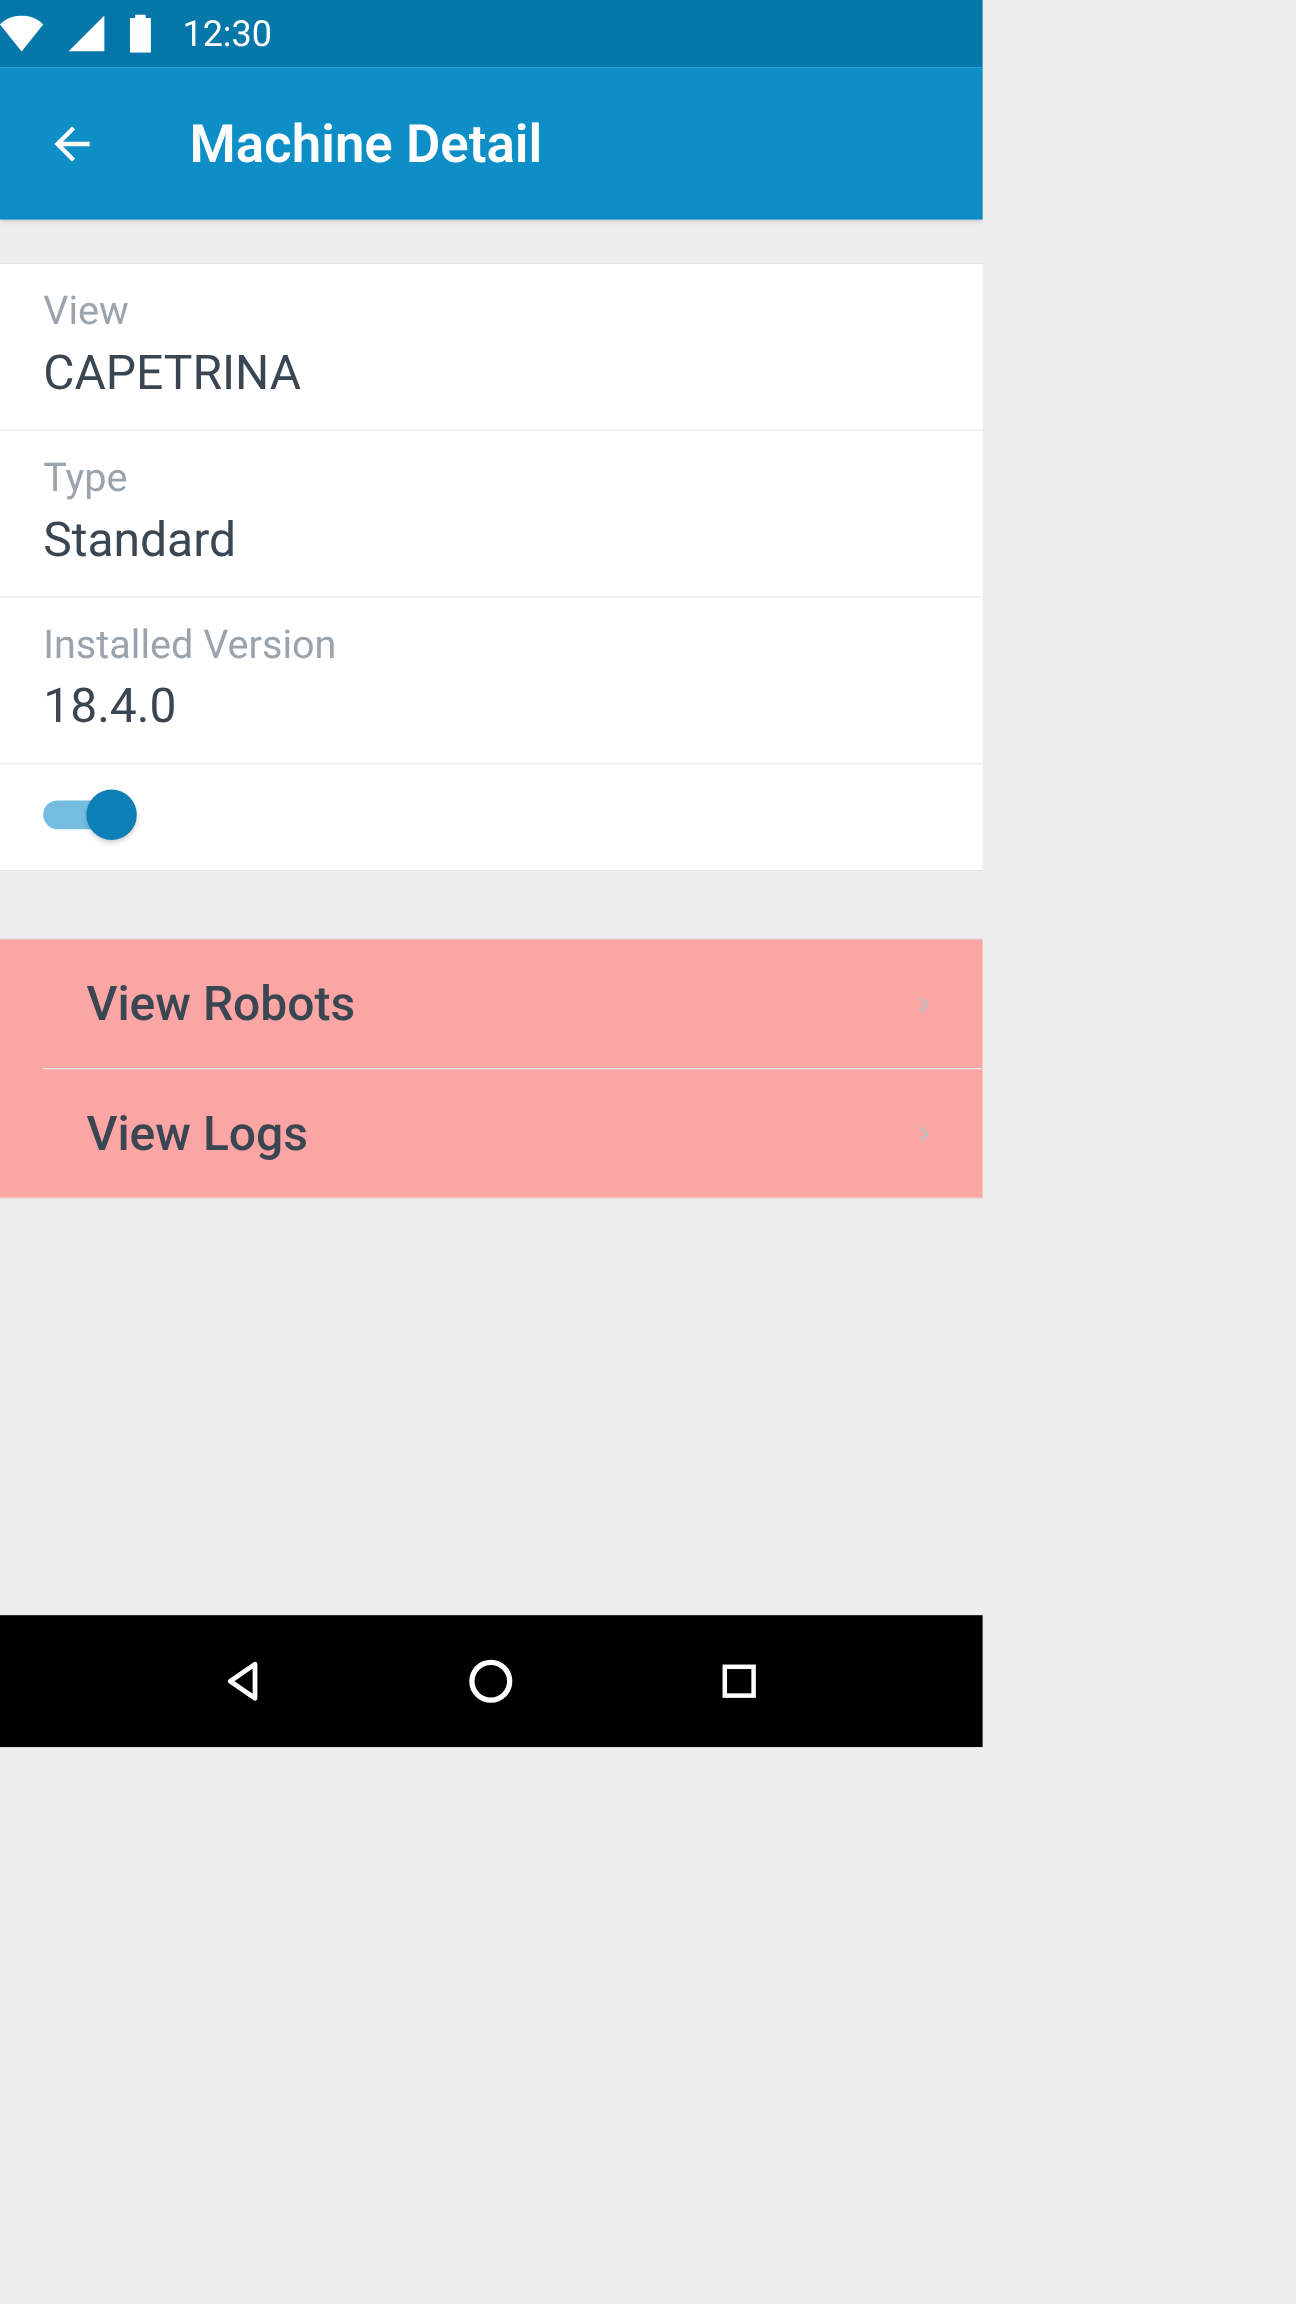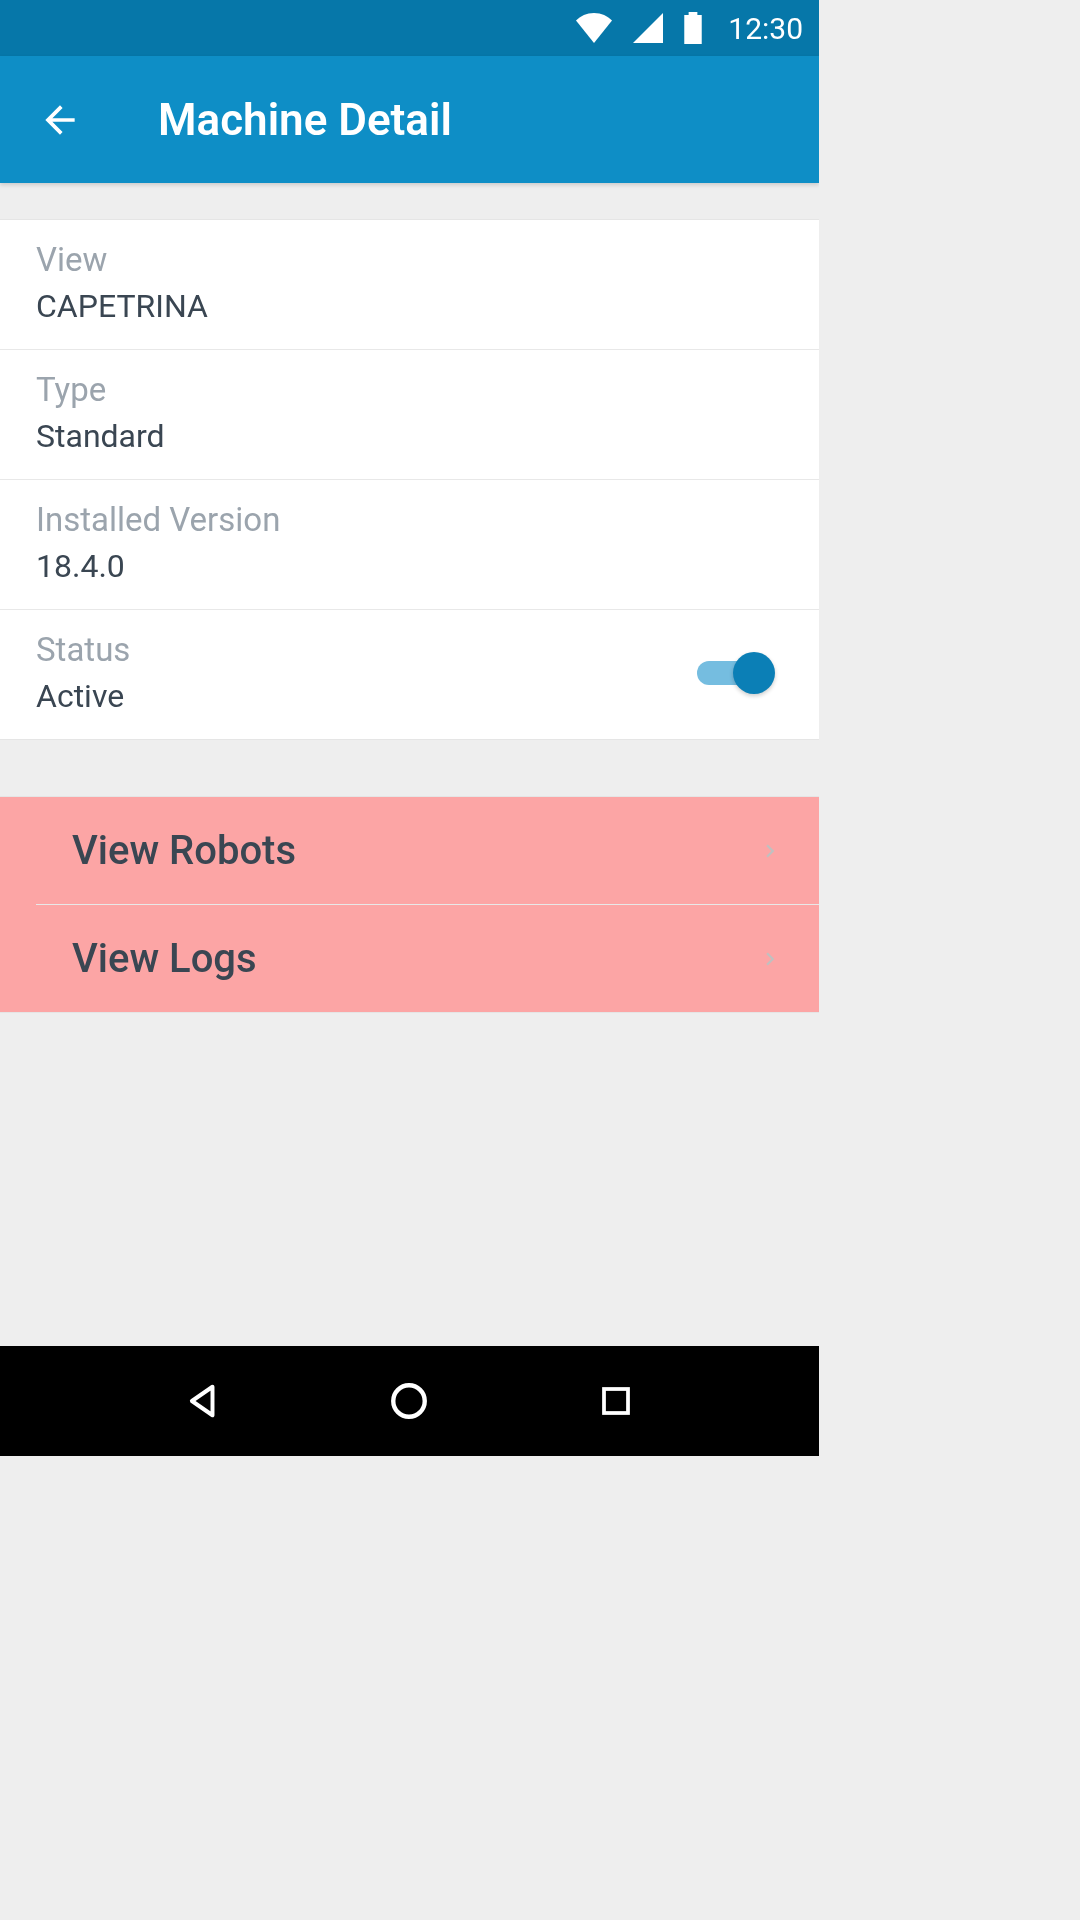--- a/index.html
+++ b/index.html
@@ -12,21 +12,20 @@
       height: 1456px;
       font-family: -apple-system, BlinkMacSystemFont, "Segoe UI", Roboto, sans-serif;
       background: #eeeeee;
       overflow: hidden;
       position: relative;
     }
     .status-bar {
       height: 56px;
       background: #0677a9;
       display: flex;
-      justify-content: flex-end;
       align-items: center;
       padding-right: 16px;
       gap: 20px;
     }
     .status-bar svg {
       fill: white;
     }
     .status-time {
       color: white;
       font-size: 30px;
@@ -72,21 +71,21 @@
       border-bottom: none;
     }
     .field-label {
       color: #9ba4ad;
       font-size: 33px;
       font-weight: 400;
       margin-bottom: 8px;
     }
     .field-value {
       color: #3a4652;
-      font-size: 32px;
+      font-size: 40px;
       font-weight: 400;
     }
     .status-field {
       display: flex;
       justify-content: space-between;
       align-items: center;
     }
     .status-text-block {
       flex: 1;
     }
@@ -198,24 +197,20 @@
     </div>
     <div class="field">
       <div class="field-label">Type</div>
       <div class="field-value">Standard</div>
     </div>
     <div class="field">
       <div class="field-label">Installed Version</div>
       <div class="field-value">18.4.0</div>
     </div>
     <div class="field status-field">
-      <div class="status-text-block">
-        <div class="field-label">Status</div>
-        <div class="field-value">Active</div>
-      </div>
       <div class="toggle">
         <div class="toggle-track"></div>
         <div class="toggle-thumb"></div>
       </div>
     </div>
   </div>
 
   <div class="actions">
     <div class="action-item">
       <span class="action-label">View Robots</span>

